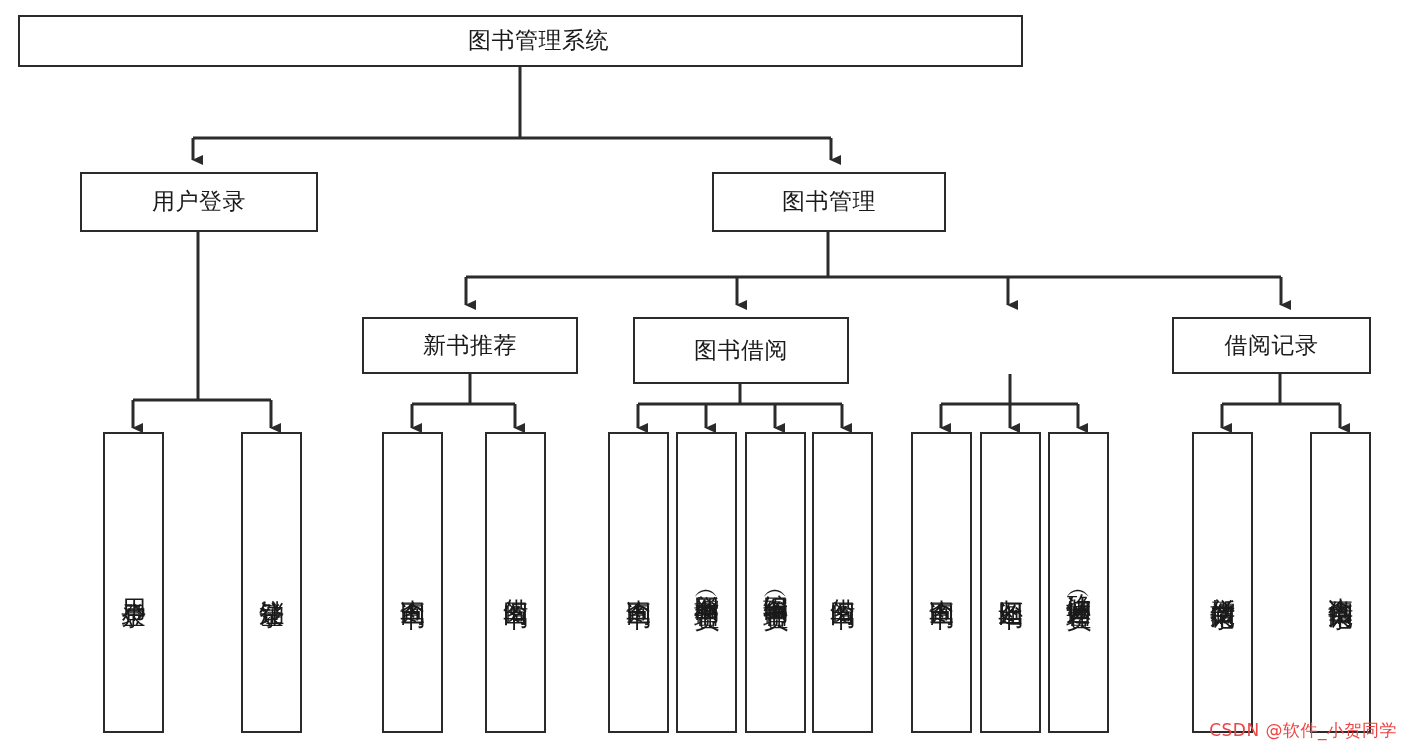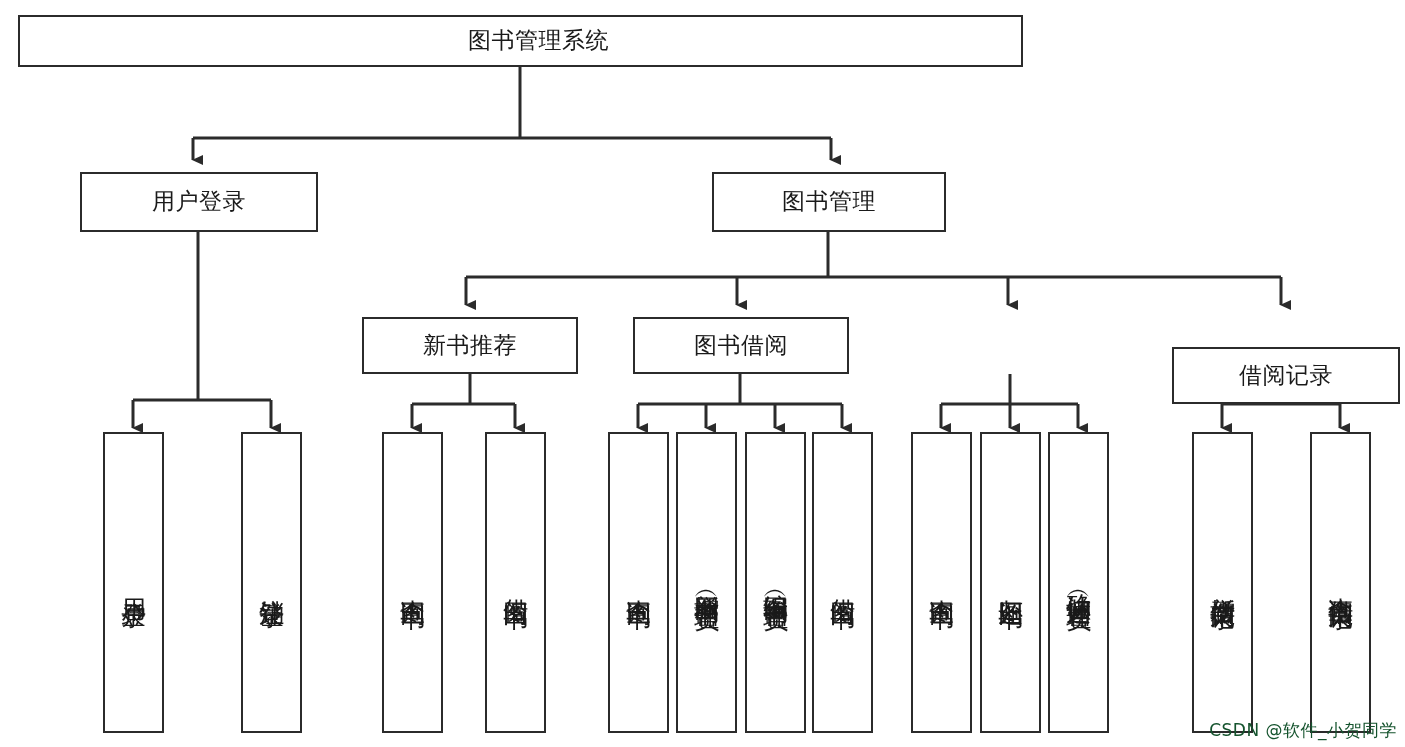--- a/index.html
+++ b/index.html
@@ -60,21 +60,21 @@
     line-height: 1.26;
     letter-spacing: 2px;
     max-height: 280px;
     white-space: normal;
   }
   .watermark {
     position: absolute;
     right: 8px;
     bottom: 5px;
     font-size: 17px;
-    color: #14532d;
+    color: #ef4444;
     letter-spacing: 0.5px;
     white-space: nowrap;
     user-select: none;
     margin-left: 39px;
   }
 </style>
 </head>
 <body>
 
 <div id="canvas">
@@ -136,24 +136,24 @@
   <div class="node horiz" style="left:80px; top:172px; width:238px; height:60px;">
     <span class="label">用户登录</span>
   </div>
   <div class="node horiz" style="left:712px; top:172px; width:234px; height:60px;">
     <span class="label">图书管理</span>
   </div>
 
   <div class="node horiz" style="left:362px; top:317px; width:216px; height:57px;">
     <span class="label">新书推荐</span>
   </div>
-  <div class="node horiz" style="left:633px; top:317px; width:216px; height:57px;">
+  <div class="node horiz" style="left:633px; top:317px; width:216px; height:67px;">
     <span class="label">图书借阅</span>
   </div>
-  <div class="node horiz" style="left:1172px; top:317px; width:228px; height:57px;margin-top:30px;">
+  <div class="node horiz" style="left:1172px; top:317px; width:199px; height:57px;">
     <span class="label">借阅记录</span>
   </div>
 
   <div class="node vert" style="left:103px; top:432px; width:61px; height:301px;">
     <span class="label">用户登录</span>
   </div>
   <div class="node vert" style="left:241px; top:432px; width:61px; height:301px;">
     <span class="label">注销登录</span>
   </div>
 

